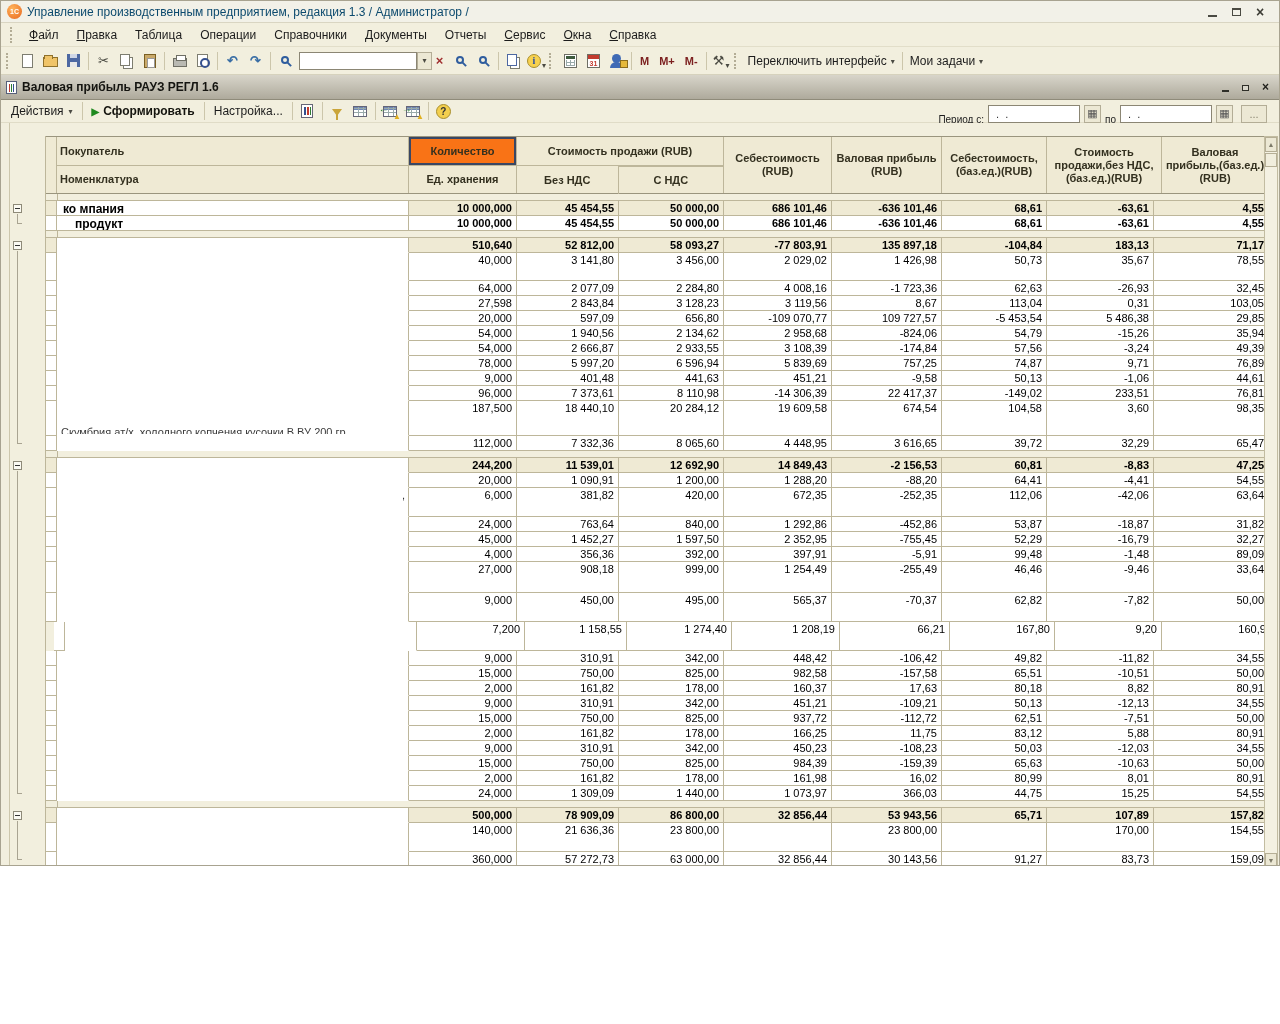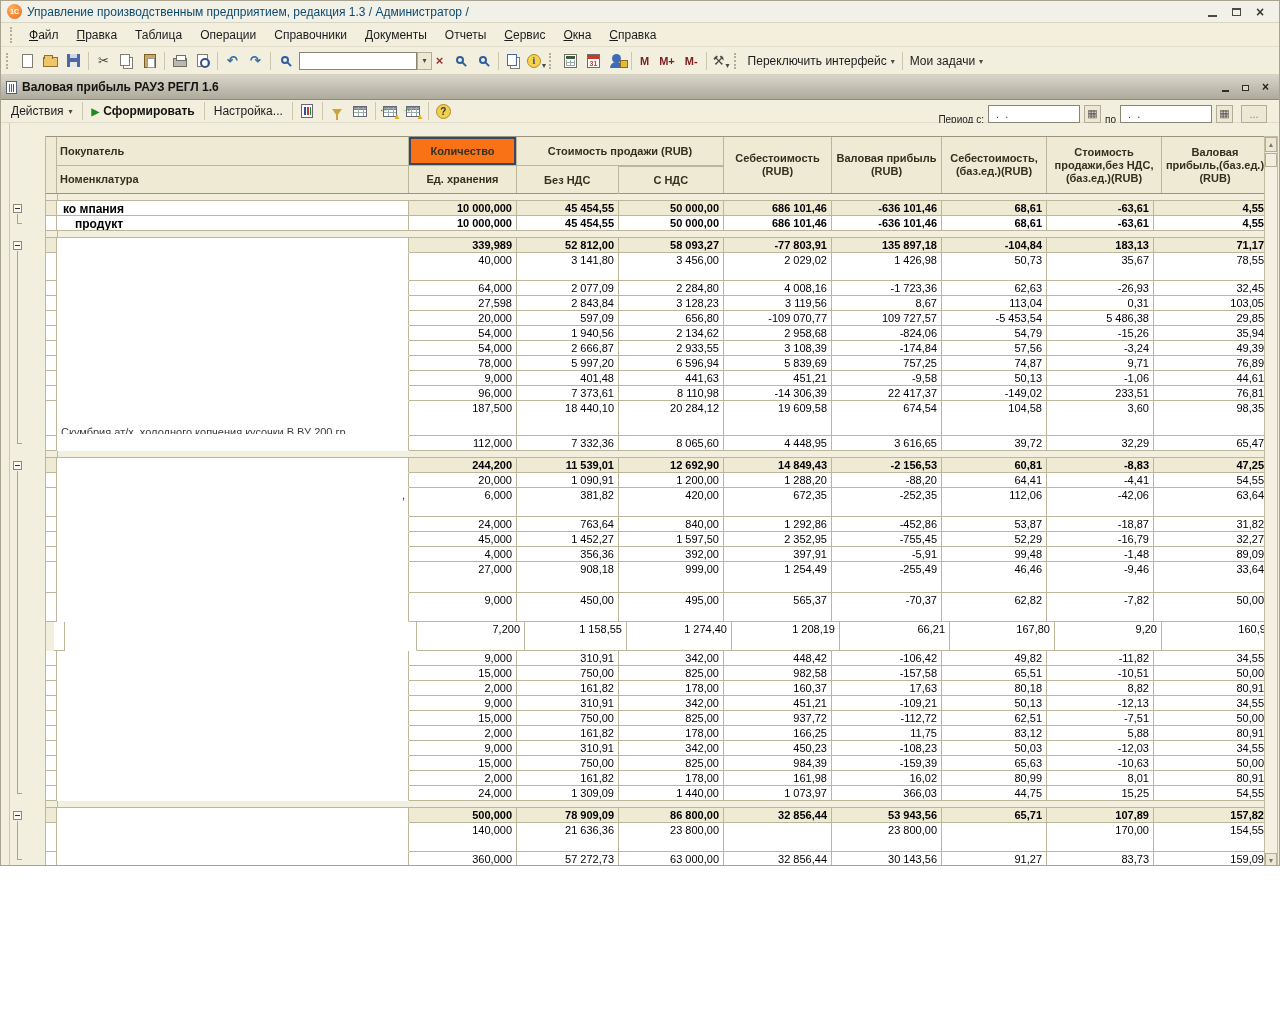--- a/index.html
+++ b/index.html
@@ -390,21 +390,21 @@
             <div class="num c5">68,61</div>
             <div class="num c6">-63,61</div>
             <div class="num c7">4,55</div>
           </div>
         </div>
         <div class="rs"></div>
         <div class="group gr">
           <div class="row rt">
             <div class="mcol"></div>
             <div class="nc"></div>
-            <div class="num c0">339,989</div>
+            <div class="num c0">510,640</div>
             <div class="num c1">52 812,00</div>
             <div class="num c2">58 093,27</div>
             <div class="num c3">-77 803,91</div>
             <div class="num c4">135 897,18</div>
             <div class="num c5">-104,84</div>
             <div class="num c6">183,13</div>
             <div class="num c7">71,17</div>
           </div>
           <div class="row rd" style="height: 28px;">
             <div class="mcol"></div>

